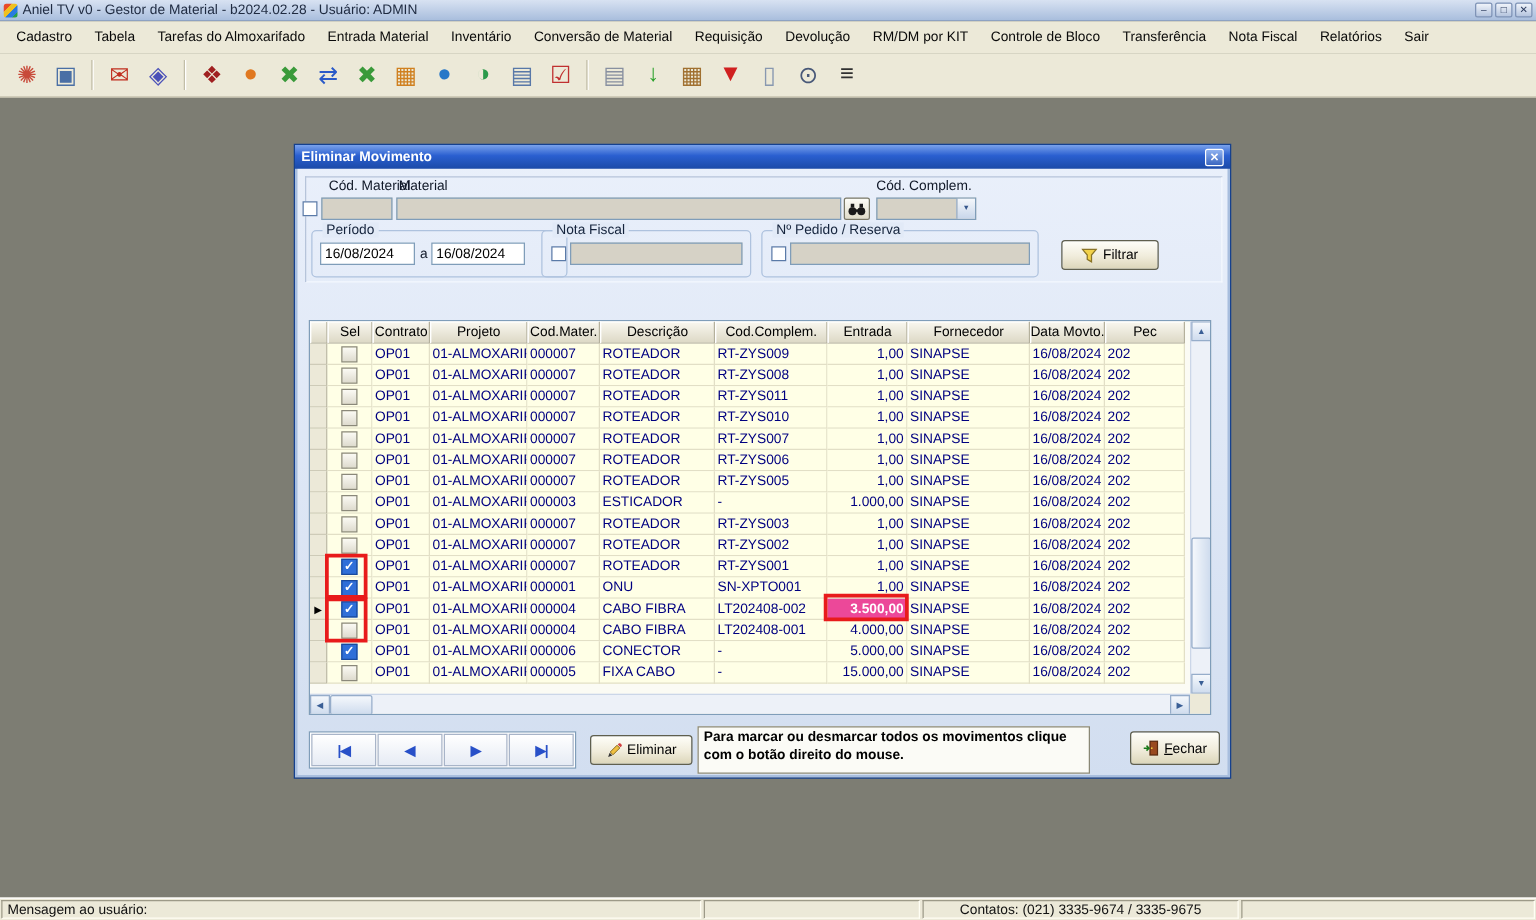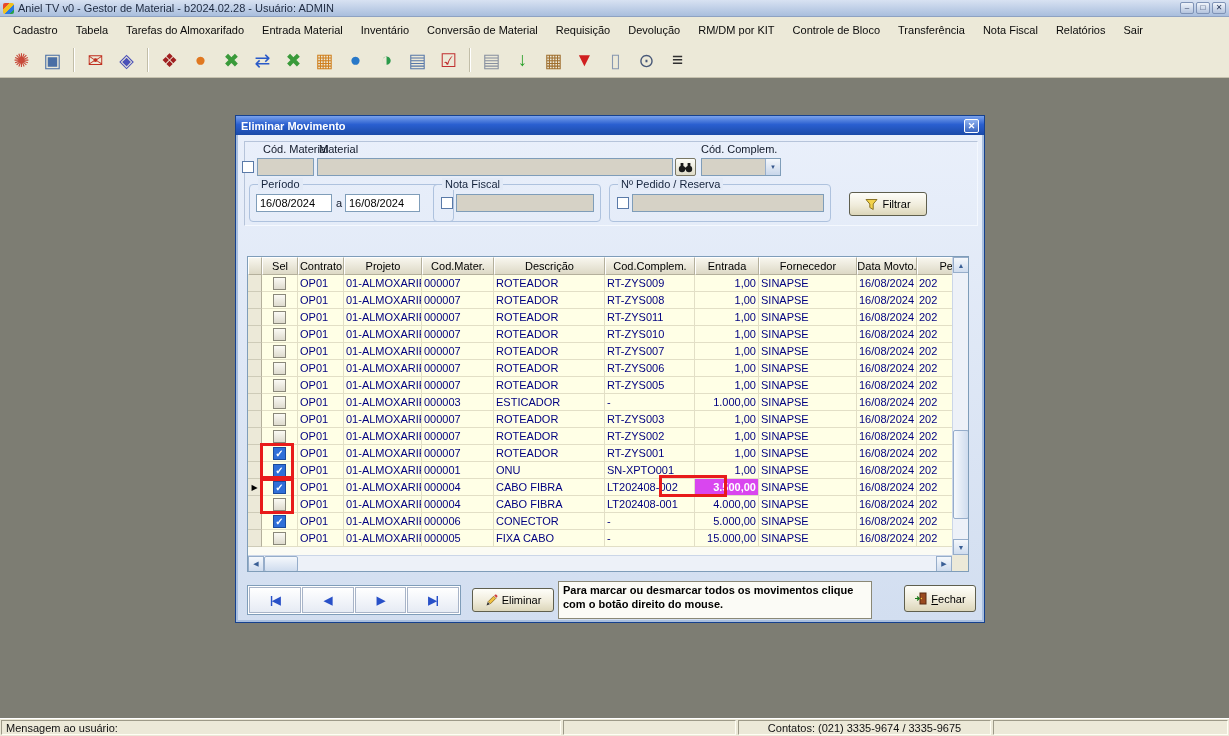--- a/index.html
+++ b/index.html
@@ -48,22 +48,22 @@
 #grid{position:absolute;left:11px;top:140px;width:722px;height:316px;background:#fbfbf4;border:1px solid #7f9db9;overflow:hidden}
 #grid-header{display:flex;height:18px}
 .hcell{flex:0 0 auto;background:linear-gradient(180deg,#f8f6ee,#ddd9c6);border-top:1px solid #fff;border-left:1px solid #fff;border-right:1px solid #b4b09c;border-bottom:1px solid #b4b09c;display:flex;align-items:center;justify-content:center;overflow:hidden;white-space:nowrap;color:#000}
 #grid-body{position:absolute;top:18px;left:0}
 .grow{display:flex;height:17px}
 .cell{flex:0 0 auto;background:#ffffe6;border-right:1px solid #e2dfc6;border-bottom:1px solid #e2dfc6;color:#000080;display:flex;align-items:center;padding:0 2px;overflow:hidden;white-space:nowrap}
 .cell.ind{background:#ece9d8;border-right:1px solid #b4b09c;border-bottom:1px solid #cecbb8;justify-content:center;color:#000;font-size:8px;padding:0}
 .cell.selcol{justify-content:center}
 .cell.num{justify-content:flex-end}
 .cell.bold{font-weight:normal}
-.cell.selected{background:#d946ef;color:#fff;font-weight:bold}
-.w-ind{width:14px}.w0{width:36px}.w1{width:46px}.w2{width:78px}.w3{width:72px}.w4{width:111px}.w5{width:90px}.w6{width:64px}.w7{width:98px}.w8{width:60px}.w9{width:64px}
+.cell.selected{background:#ec4899;color:#fff;font-weight:bold}
+.w-ind{width:14px}.w0{width:36px}.w1{width:46px}.w2{width:78px}.w3{width:58px}.w4{width:92px}.w5{width:90px}.w6{width:64px}.w7{width:98px}.w8{width:60px}.w9{width:64px}
 .gcheck{width:13px;height:13px;border:1px solid #8a887a;background:linear-gradient(180deg,#fbfaf4,#dedbce);display:flex;align-items:center;justify-content:center;font-size:10px;color:#fff;font-weight:bold}
 .gcheck.checked{background:#2f6fd8;border-color:#1a4a9c}
 #vscroll{position:absolute;top:0;right:0;bottom:16px;width:16px;background:#edf1f8;border-left:1px solid #cbd6e8}
 .scroll-btn{width:16px;height:16px;background:linear-gradient(180deg,#f5f8fc,#cfdcee);border:1px solid #96adca;display:flex;align-items:center;justify-content:center;font-size:7px;color:#3a5f96;flex:0 0 auto}
 #vscroll .down{position:absolute;bottom:0;left:0}
 #vthumb{position:absolute;left:0;top:58%;height:30%;width:16px;background:linear-gradient(90deg,#f5f8fc,#cfdcee);border:1px solid #96adca;border-radius:2px}
 #hscroll{position:absolute;left:0;bottom:0;right:16px;height:16px;background:#edf1f8;border-top:1px solid #cbd6e8;display:flex}
 #hthumb{width:34px;height:16px;background:linear-gradient(180deg,#f5f8fc,#cfdcee);border:1px solid #96adca;border-radius:2px}
 #hscroll .right{margin-left:auto}
 #grid-corner{position:absolute;right:0;bottom:0;width:16px;height:16px;background:#ece9d8}

